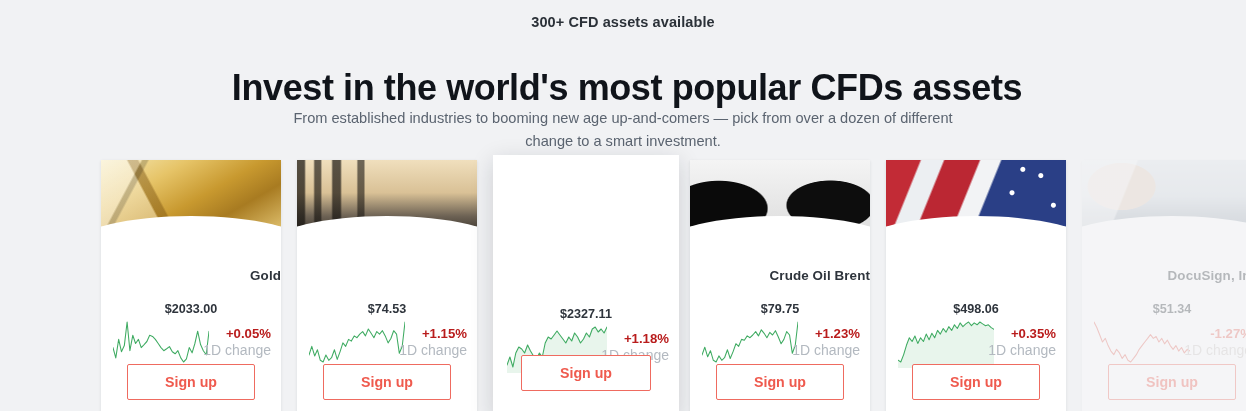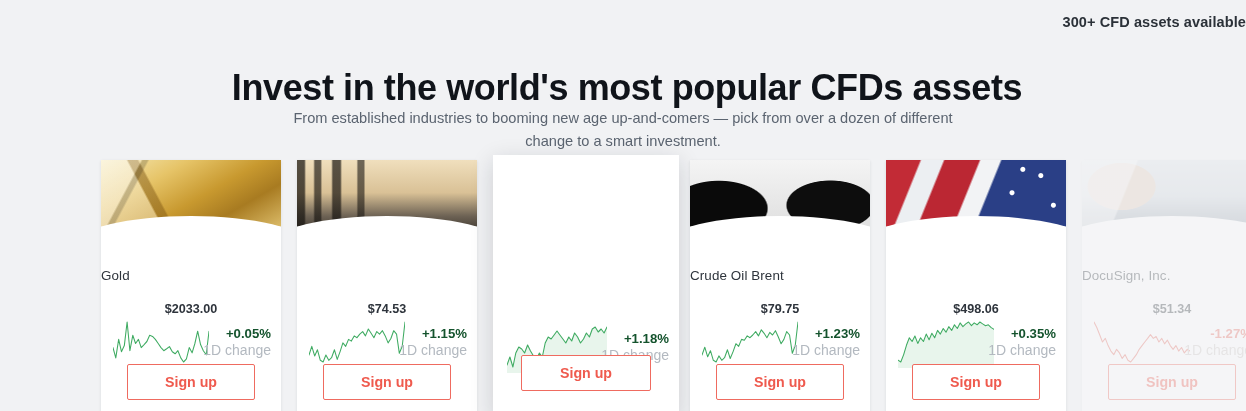--- a/index.html
+++ b/index.html
@@ -7,21 +7,21 @@
     width:1246px;height:411px;overflow:hidden;
     background:#f1f2f4;
     font-family:"Liberation Sans", sans-serif;
     color:#1d2129;
     position:relative;
   }
   .page{position:absolute;inset:0;}
 
   
   .eyebrow{
-    position:absolute;top:14px;left:0;right:0;text-align:right;
+    position:absolute;top:14px;left:0;right:0;text-align:center;
     font-size:14.5px;font-weight:700;color:#2b3138;letter-spacing:.1px;
   }
   .headline{
     position:absolute;top:42px;left:8px;right:0;text-align:center;
     font-size:36px;font-weight:700;color:#10141a;letter-spacing:-0.4px;
     line-height:44px;white-space:nowrap;
   }
   .subhead{
     position:absolute;top:92px;left:50%;transform:translateX(-50%);
     width:700px;text-align:center;
@@ -86,38 +86,38 @@
     background:
       linear-gradient(112deg,rgba(255,255,255,.55) 0 26%,rgba(0,0,0,0) 27%),
       radial-gradient(ellipse 30% 48% at 22% 34%,#e2cdbc 0 62%,rgba(0,0,0,0) 64%),
       linear-gradient(180deg,#dfe3e8 0%,#cfd6dd 46%,#aab3bd 70%,#8d98a4 100%);
   }
 
   .body{position:absolute;left:0;right:0;top:78px;bottom:0;}
   .raised .body{top:88px;}
 
   .asset-name{
-    position:absolute;top:30px;left:0;right:0;text-align:left;
-    font-size:13.4px;font-weight:400;color:#2e343c;letter-spacing:.1px;
+    position:absolute;top:30px;left:0;right:0;text-align:right;
+    font-size:13.4px;font-weight:700;color:#2e343c;letter-spacing:.1px;
   }
   .asset-price{
     position:absolute;top:64px;left:0;right:0;text-align:center;
     font-size:12.6px;font-weight:700;color:#2e343c;
   }
 
   .spark-row{position:absolute;top:76px;left:0;right:0;height:58px;}
   .spark{position:absolute;left:12px;top:4px;width:96px;height:50px;}
   .raised .spark{left:14px;width:100px;}
   .spark svg{display:block;width:100%;height:100%;}
 
   .change{
     position:absolute;right:10px;top:12px;text-align:right;
   }
   .change .pct{font-size:13.2px;font-weight:700;line-height:16px;}
-  .change .pct.up{color:#14532d;}
+  .change .pct.up{color:#b91c1c;}
   .change .pct.down{color:#e8695f;}
   .change .lbl{font-size:14px;color:#b3b9c0;line-height:14px;margin-top:1px;}
   .faded .change .lbl{color:#cfc7c5;}
 
   .signup{
     position:absolute;left:26px;right:26px;bottom:16px;height:34px;
     border:1px solid #ef6b60;background:#fff;border-radius:2px;
     color:#ef5a4e;font-size:14.2px;font-weight:700;
     display:flex;align-items:center;justify-content:center;
     cursor:pointer;font-family:"Liberation Sans", sans-serif;
@@ -172,20 +172,21 @@
             <div class="change">
               <div class="pct up">+1.15%</div>
               <div class="lbl">1D change</div>
             </div>
           </div>
           <div class="signup">Sign up</div>
         </div>
       </div>
       <div class="card raised" style="left: 493px;">
         <div class="body">
+          <div class="asset-price">$2327.11</div>
           <div class="spark-row">
             <div class="spark">
               <svg viewBox="0 0 100 50" preserveAspectRatio="none">
                 <path d="M0.0 42.0 L2.9 34.0 L5.9 44.0 L8.8 30.0 L11.8 24.0 L14.7 26.0 L17.6 30.0 L20.6 22.0 L23.5 28.0 L26.5 33.0 L29.4 36.0 L32.4 30.0 L35.3 34.0 L38.2 20.0 L41.2 14.0 L44.1 16.0 L47.1 12.0 L50.0 8.0 L52.9 12.0 L55.9 16.0 L58.8 20.0 L61.8 14.0 L64.7 18.0 L67.6 10.0 L70.6 14.0 L73.5 20.0 L76.5 16.0 L79.4 10.0 L82.4 14.0 L85.3 6.0 L88.2 4.0 L91.2 9.0 L94.1 6.0 L97.1 10.0 L100.0 4.0 L 100 50 L 0 50 Z" fill="rgba(63,171,98,.12)"></path>
                 <path d="M0.0 42.0 L2.9 34.0 L5.9 44.0 L8.8 30.0 L11.8 24.0 L14.7 26.0 L17.6 30.0 L20.6 22.0 L23.5 28.0 L26.5 33.0 L29.4 36.0 L32.4 30.0 L35.3 34.0 L38.2 20.0 L41.2 14.0 L44.1 16.0 L47.1 12.0 L50.0 8.0 L52.9 12.0 L55.9 16.0 L58.8 20.0 L61.8 14.0 L64.7 18.0 L67.6 10.0 L70.6 14.0 L73.5 20.0 L76.5 16.0 L79.4 10.0 L82.4 14.0 L85.3 6.0 L88.2 4.0 L91.2 9.0 L94.1 6.0 L97.1 10.0 L100.0 4.0" fill="none" stroke="#3fab62" stroke-width="1.1" stroke-linejoin="round" stroke-linecap="round"></path>
               </svg>
             </div>
             <div class="change">
               <div class="pct up">+1.18%</div>
               <div class="lbl">1D change</div>

